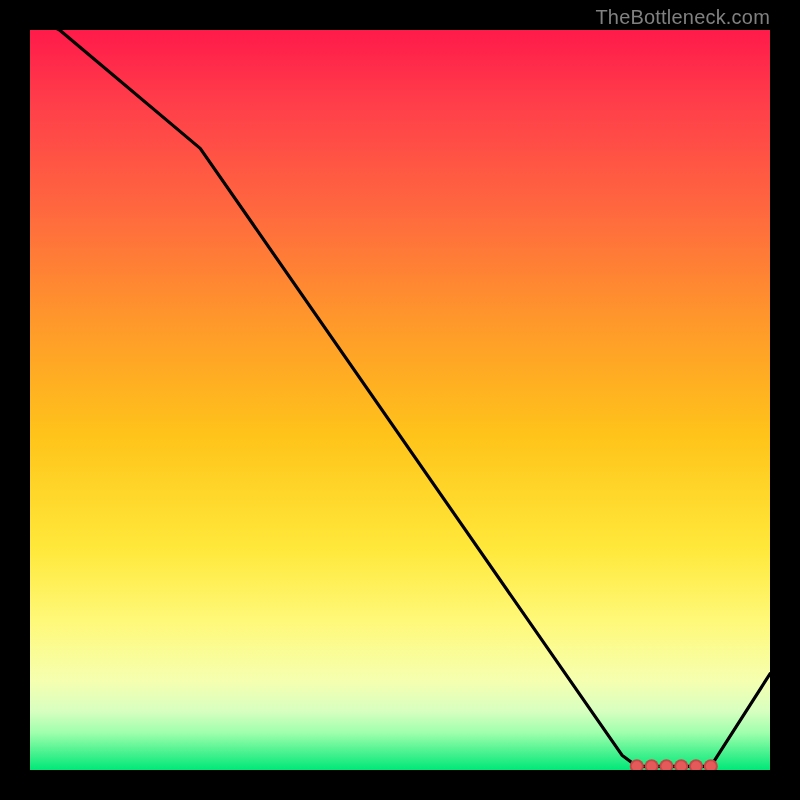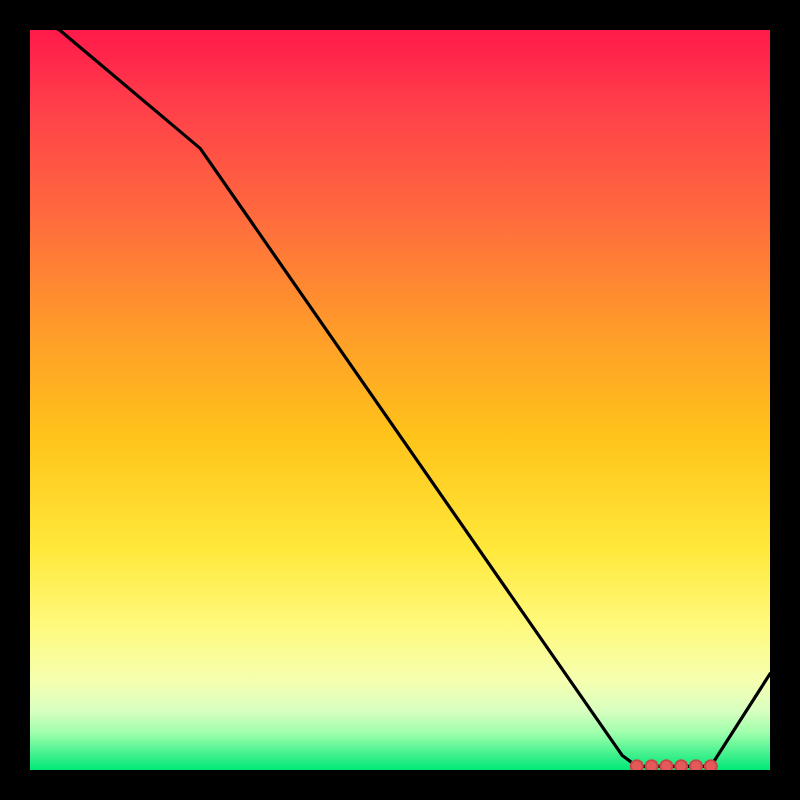--- a/index.html
+++ b/index.html
@@ -62,20 +62,21 @@
     top: 0;
     width: 740px;
     height: 740px;
     pointer-events: none;
   }
 </style>
 </head>
 <body>
 
 <div class="chart-container">
+  <div class="attribution">TheBottleneck.com</div>
   <div class="plot-area">
     <svg class="line-overlay" viewBox="0 0 740 740" preserveAspectRatio="none">
       <polyline id="curve" fill="none" stroke="#000000" stroke-width="3.2" stroke-linejoin="round" stroke-linecap="round" points="0.00,-14.80 29.60,0.00 170.20,118.40 592.00,725.20 606.80,736.30 621.60,736.30 636.40,736.30 651.20,736.30 666.00,736.30 680.80,736.30 740.00,643.80"></polyline>
     </svg>
     <svg class="markers-overlay" viewBox="0 0 740 740" preserveAspectRatio="none">
       <g id="marker-group">
           <circle cx="606.80" cy="736.30" r="7" fill="#c94646"></circle>
           <circle cx="606.80" cy="736.30" r="5" fill="#e45a5a"></circle>
           <circle cx="621.60" cy="736.30" r="7" fill="#c94646"></circle>
           <circle cx="621.60" cy="736.30" r="5" fill="#e45a5a"></circle>

